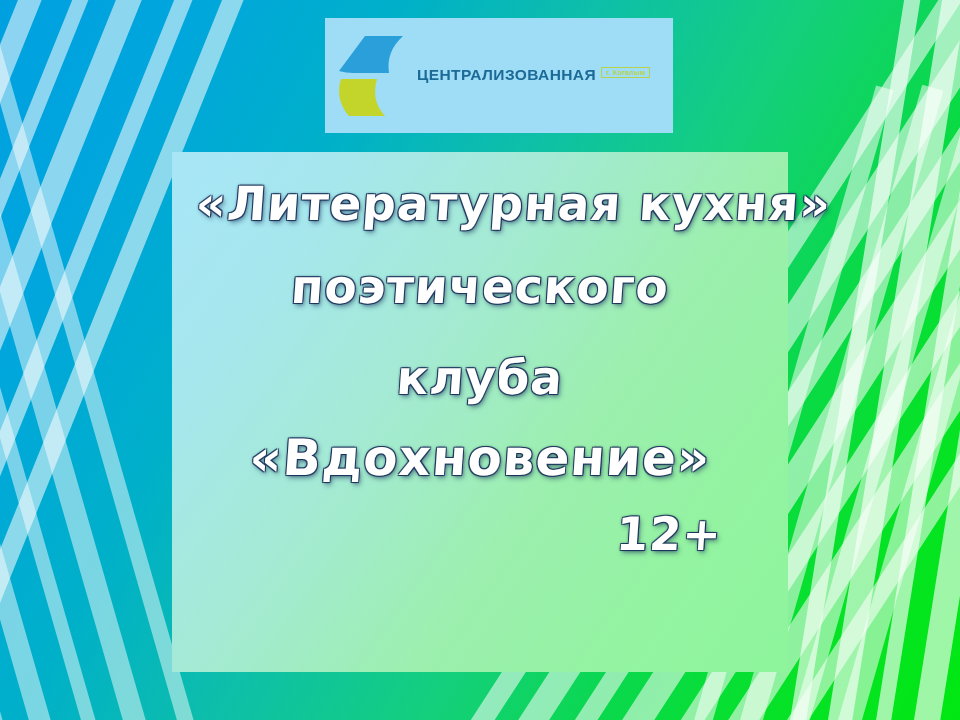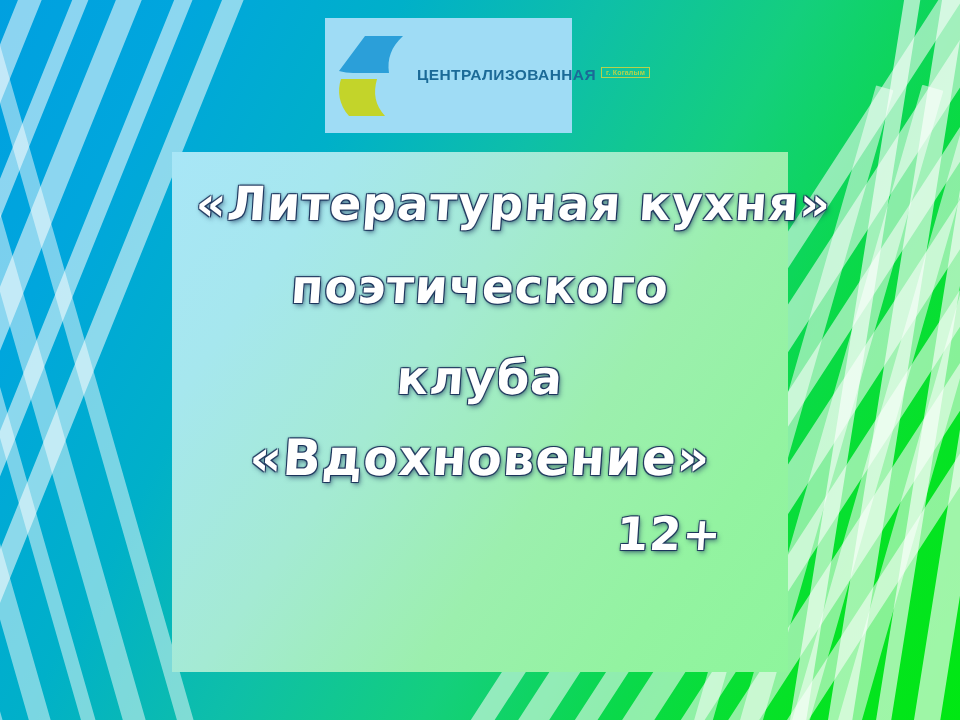--- a/index.html
+++ b/index.html
@@ -89,21 +89,21 @@
   #stripes-br .stripe {
     transform: rotate(16deg);
     background: rgba(255,255,255,0.52);
   }
 
   
   #logo-card {
     position: absolute;
     left: 325px;
     top: 18px;
-    width: 247px;
+    width: 348px;
     height: 115px;
     background: #9fdcf5;
     display: flex;
     align-items: center;
     padding: 0 8px 0 10px;
     box-sizing: border-box;
   }
   #logo-mark {
     width: 74px;
     height: 86px;

